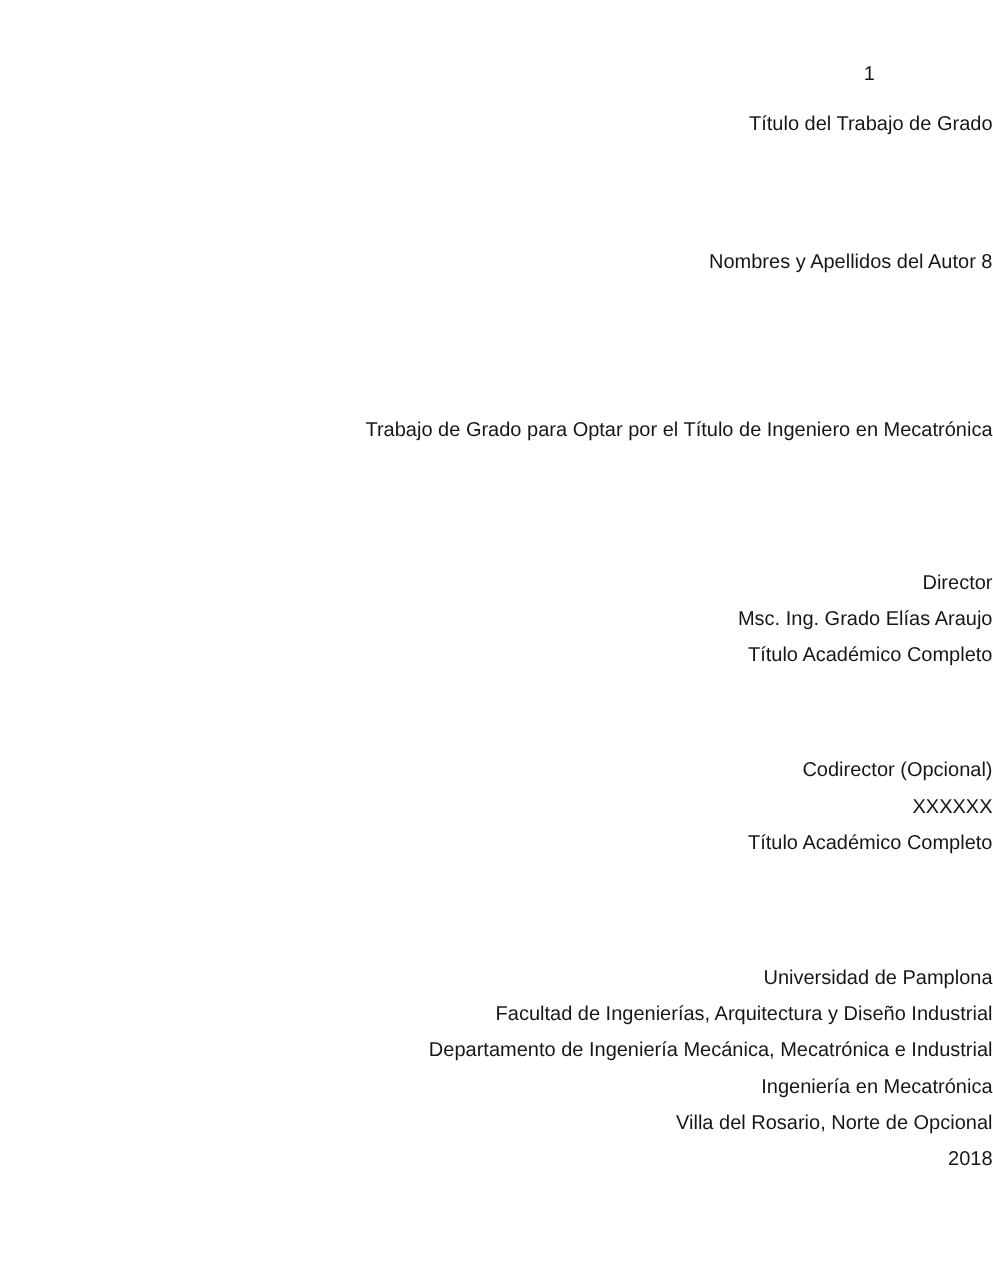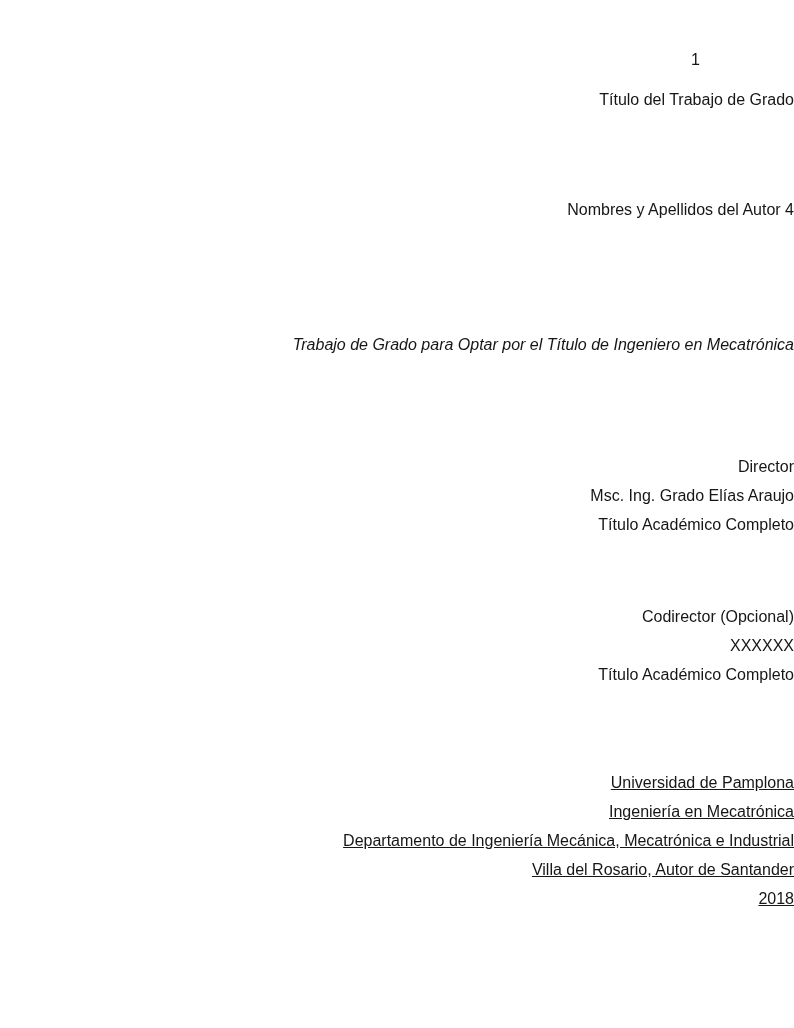--- a/index.html
+++ b/index.html
@@ -32,57 +32,58 @@
   .page-number {
     position: absolute;
     top: 45px;
     left: 0;
     width: 100%;
     text-align: right;
     padding-right: 94px;
   }
   .title-block        { top: 85px;  }
   .authors-block      { top: 195px; }
-  .subtitle-block     { top: 330px; font-style: italic; }
+  .subtitle-block     { top: 330px; }
   .director-block     { top: 452px; }
   .codirector-block   { top: 602px; }
-  .institution-block  { top: 768px; text-decoration: underline; }
+  .institution-block  { top: 768px; }
 </style>
 </head>
 <body>
 
 <div class="page">
 
   <div class="page-number">1</div>
 
   <div class="block title-block">
     <div class="line">Título del Trabajo de Grado</div>
   </div>
 
   <div class="block authors-block">
-    <div class="line">Nombres y Apellidos del Autor 4</div>
+    <div class="line">Nombres y Apellidos del Autor 8</div>
   </div>
 
   <div class="block subtitle-block">
     <div class="line">Trabajo de Grado para Optar por el Título de Ingeniero en Mecatrónica</div>
   </div>
 
   <div class="block director-block">
     <div class="line">Director</div>
     <div class="line">Msc. Ing. Grado Elías Araujo</div>
     <div class="line">Título Académico Completo</div>
   </div>
 
   <div class="block codirector-block">
     <div class="line">Codirector (Opcional)</div>
     <div class="line">XXXXXX</div>
     <div class="line">Título Académico Completo</div>
   </div>
 
   <div class="block institution-block">
     <div class="line">Universidad de Pamplona</div>
+    <div class="line">Facultad de Ingenierías, Arquitectura y Diseño Industrial</div>
+    <div class="line">Departamento de Ingeniería Mecánica, Mecatrónica e Industrial</div>
     <div class="line">Ingeniería en Mecatrónica</div>
-    <div class="line">Departamento de Ingeniería Mecánica, Mecatrónica e Industrial</div>
-    <div class="line">Villa del Rosario, Autor de Santander</div>
+    <div class="line">Villa del Rosario, Norte de Opcional</div>
     <div class="line">2018</div>
   </div>
 
 </div>
 
 </body></html>

